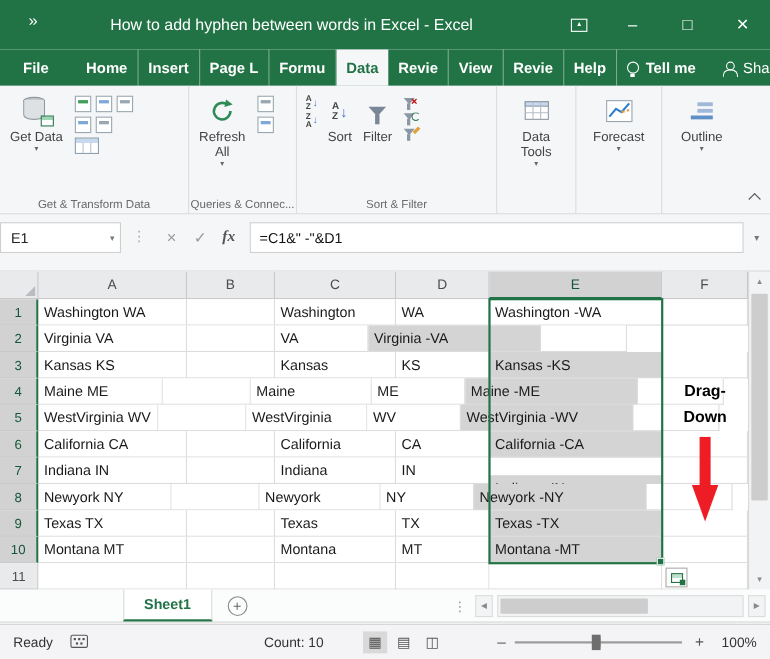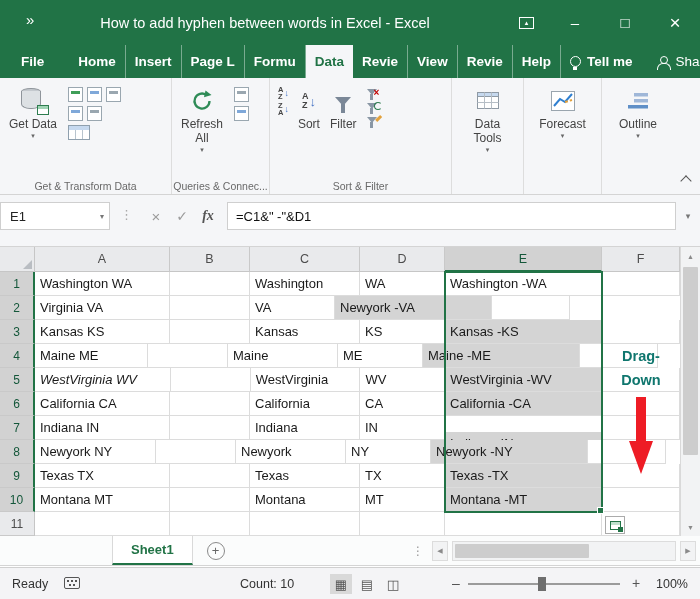--- a/index.html
+++ b/index.html
@@ -89,21 +89,21 @@
   .grh{width:35px;background:#e9eaec;border-right:1px solid #c6c6c6;border-bottom:1px solid #c9c9c9;display:flex;align-items:center;justify-content:center;font-size:12px;color:#4d4d4d;cursor:pointer;}
   .grh.selrow{background:#d2d2d2;border-right:2px solid #217346;color:#14573a;}
   .gcell{height:24px;border-right:1px solid #dcdcdc;border-bottom:1px solid #dcdcdc;display:flex;align-items:center;padding-left:5px;font-size:13px;color:#1a1a1a;white-space:nowrap;overflow:hidden;background:#fff;cursor:cell;}
   .gcell.selcell{background:#d4d4d4;}
   .gcell.active-cell{background:#fff;}
   .sel-overlay{position:absolute;left:444px;top:24px;width:159px;height:242px;border:2px solid #217346;pointer-events:none;}
   .fill-handle{position:absolute;left:597px;top:260px;width:7px;height:7px;background:#217346;border:1px solid #fff;}
   .qa-btn{position:absolute;left:605px;top:269px;width:20px;height:18px;background:#fff;border:1px solid #ababab;display:flex;align-items:center;justify-content:center;cursor:pointer;}
   .qa-ic{width:11px;height:9px;border:1px solid #217346;background:linear-gradient(#bfe0cd 0 3px,#fff 3px);position:relative;}
   .qa-ic::after{content:"";position:absolute;right:-3px;bottom:-3px;width:5px;height:5px;background:#217346;}
-  .drag-note{position:absolute;left:602px;top:97px;width:78px;text-align:center;color:#0f766e;font-weight:bold;font-size:14.5px;line-height:24px;}
+  .drag-note{position:absolute;left:602px;top:97px;width:78px;text-align:center;color:#000000;font-weight:bold;font-size:14.5px;line-height:24px;}
   .drag-arrow{position:absolute;left:628px;top:150px;}
 
   
   .vscroll{position:absolute;top:247px;right:0;width:20px;height:289px;background:#f2f3f4;border-left:1px solid #d9d9d9;}
   .vs-btn{height:18px;display:flex;align-items:center;justify-content:center;font-size:7px;color:#8a8a8a;cursor:pointer;}
   .vs-btn.down{position:absolute;bottom:0;left:0;right:0;}
   .vs-thumb{position:absolute;top:20px;left:2px;right:2px;height:188px;background:#cdcdcd;border-radius:1px;cursor:grab;}
 
   
   .sheetbar{position:absolute;top:536px;left:0;right:0;height:30px;background:#fbfcfc;border-bottom:1px solid #d4d4d4;display:flex;align-items:stretch;color:#444;}
@@ -357,21 +357,21 @@
           <div class="gcell" style="width: 110px;">Washington</div>
           <div class="gcell" style="width: 85px;">WA</div>
           <div class="gcell active-cell" style="width: 157px;">Washington -WA</div>
           <div class="gcell" style="width: 78px;"></div>
         </div>
         <div class="grow">
           <div class="grh selrow">2</div>
           <div class="gcell" style="width: 135px;">Virginia VA</div>
           <div class="gcell" style="width: 80px;"></div>
           <div class="gcell" style="width: 85px;">VA</div>
-          <div class="gcell selcell" style="width: 157px;">Newyork -VA</div>
+          <div class="gcell selcell" style="width: 157px;">Virginia -VA</div>
           <div class="gcell" style="width: 78px;"></div>
         </div>
         <div class="grow">
           <div class="grh selrow">3</div>
           <div class="gcell" style="width: 135px;">Kansas KS</div>
           <div class="gcell" style="width: 80px;"></div>
           <div class="gcell" style="width: 110px;">Kansas</div>
           <div class="gcell" style="width: 85px;">KS</div>
           <div class="gcell selcell" style="width: 157px;">Kansas -KS</div>
           <div class="gcell" style="width: 78px;"></div>
@@ -380,21 +380,21 @@
           <div class="grh selrow">4</div>
           <div class="gcell" style="width: 113px;">Maine ME</div>
           <div class="gcell" style="width: 80px;"></div>
           <div class="gcell" style="width: 110px;">Maine</div>
           <div class="gcell" style="width: 85px;">ME</div>
           <div class="gcell selcell" style="width: 157px;">Maine -ME</div>
           <div class="gcell" style="width: 78px;"></div>
         </div>
         <div class="grow">
           <div class="grh selrow">5</div>
-          <div class="gcell" style="width: 136px; font-style: italic;">WestVirginia WV</div>
+          <div class="gcell" style="width: 109px;">WestVirginia WV</div>
           <div class="gcell" style="width: 80px;"></div>
           <div class="gcell" style="width: 110px;">WestVirginia</div>
           <div class="gcell" style="width: 85px;">WV</div>
           <div class="gcell selcell" style="width: 157px;">WestVirginia -WV</div>
           <div class="gcell" style="width: 78px;"></div>
         </div>
         <div class="grow">
           <div class="grh selrow">6</div>
           <div class="gcell" style="width: 135px;">California CA</div>
           <div class="gcell" style="width: 80px;"></div>

